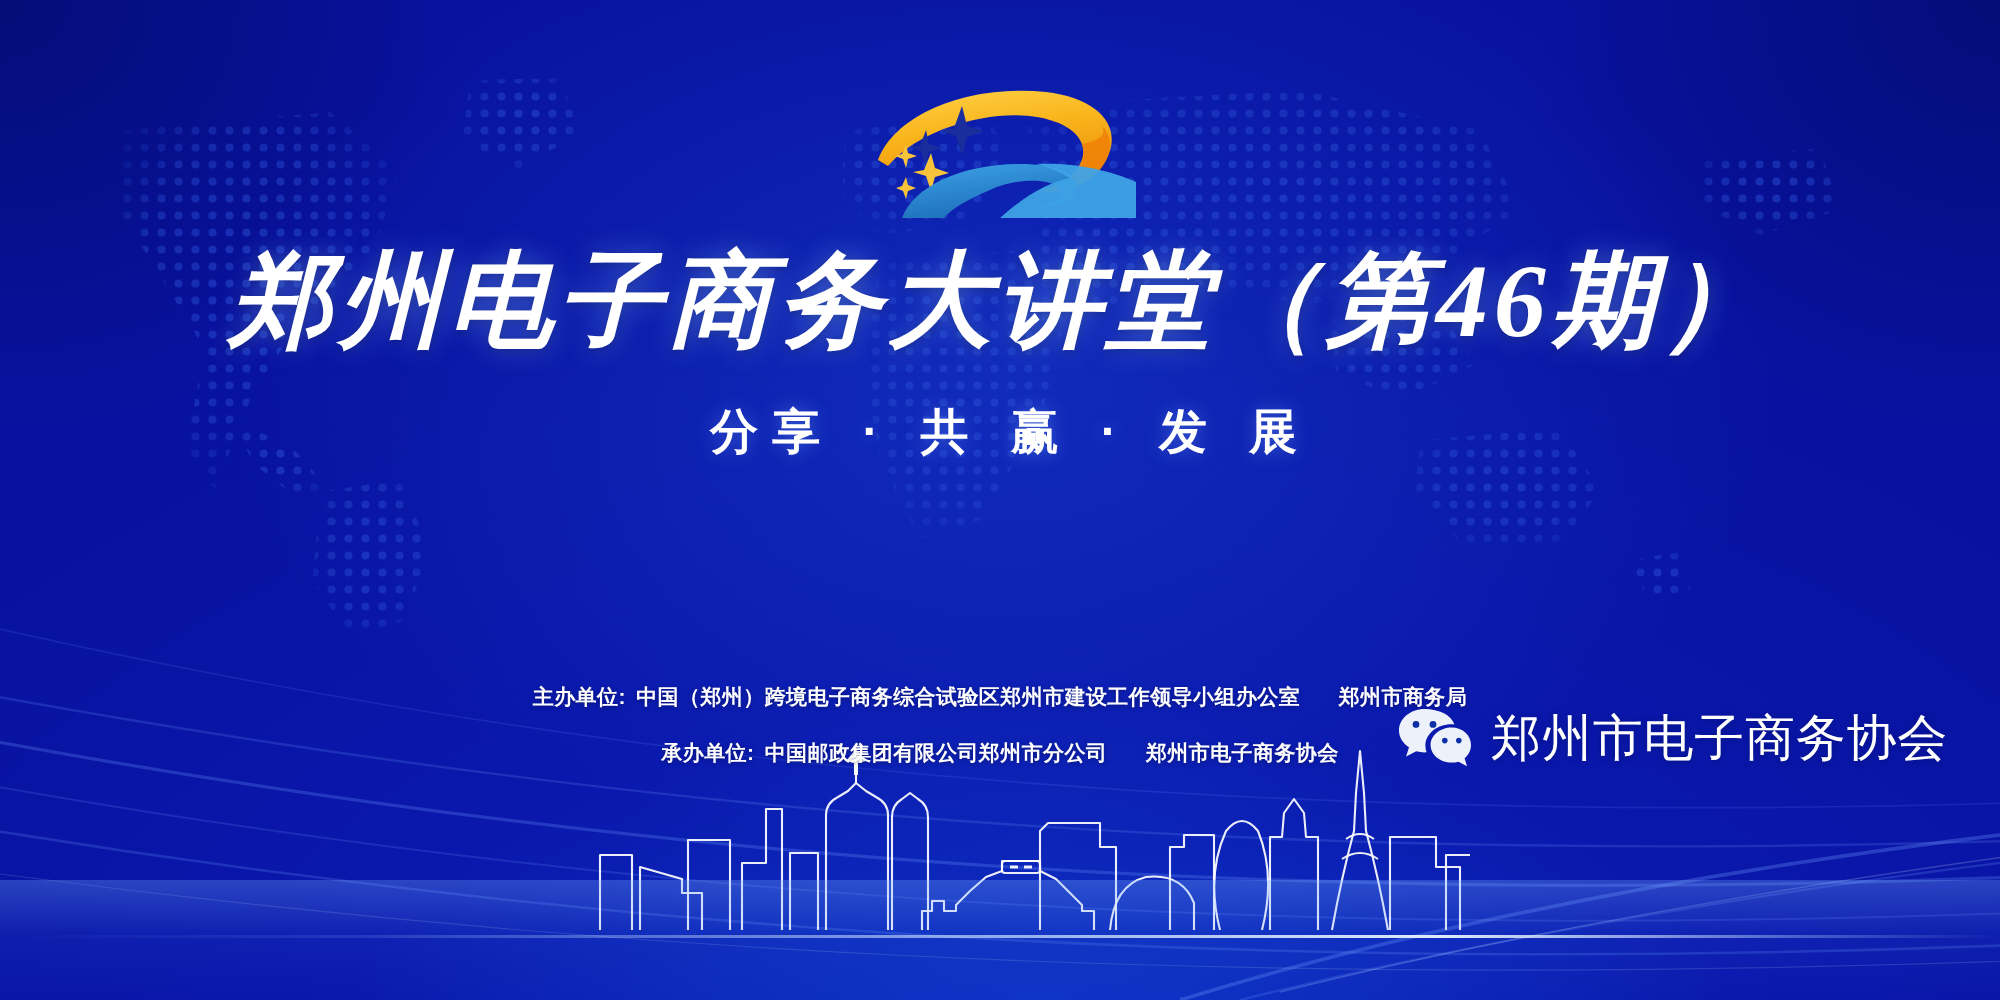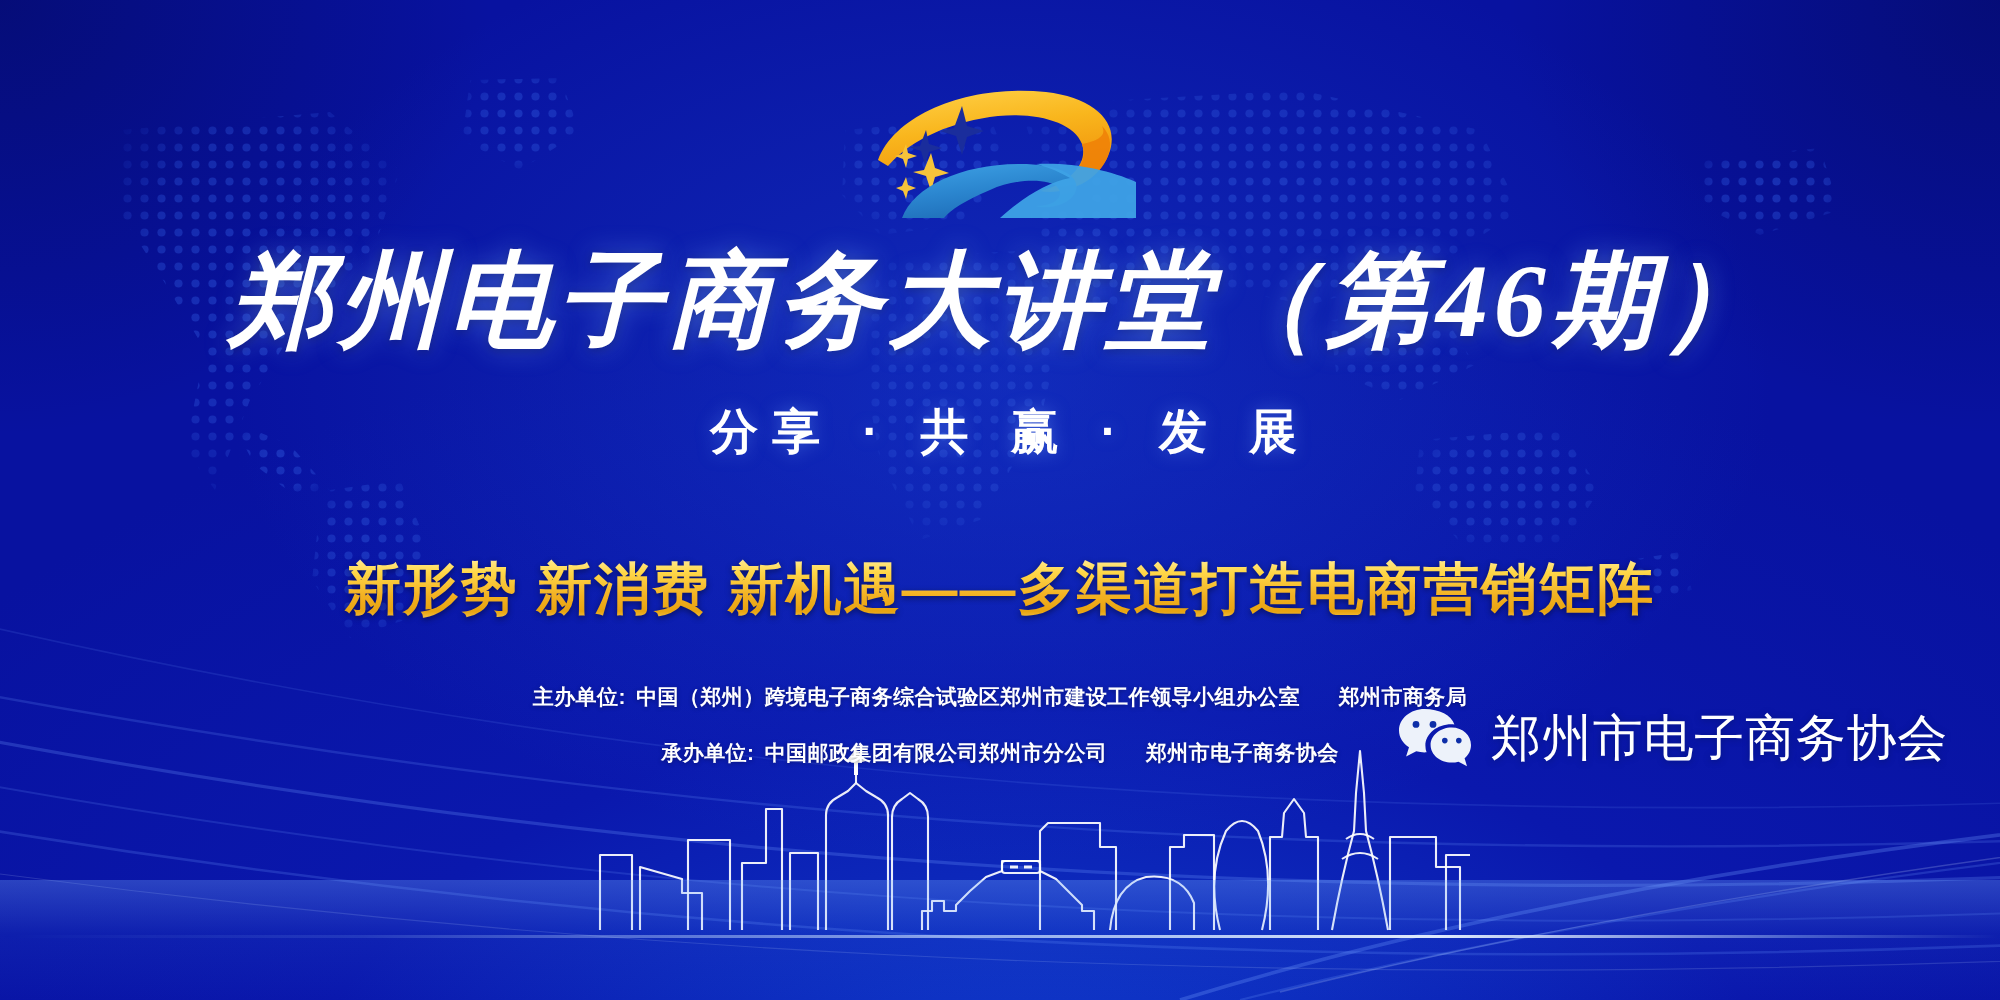--- a/index.html
+++ b/index.html
@@ -260,21 +260,20 @@
         <path d="M52 140 C 64 108, 112 86, 170 86 C 210 86, 230 98, 226 112 C 222 126, 200 132, 186 128
                  C 206 128, 214 118, 208 110 C 200 100, 166 100, 140 112 C 116 122, 100 132, 94 140 Z" fill="url(#blueG)"></path>
         <path d="M186 86 C 222 84, 260 92, 286 104 L 286 140 L 150 140 C 170 122, 196 104, 220 100 C 206 92, 194 88, 186 86 Z" fill="#3ea2e6" opacity=".95"></path>
       </svg>
     </div>
 
     <div class="main-title">郑州电子商务大讲堂（第46期）</div>
 
     <div class="sub-title">分享 · 共 赢 · 发 展</div>
 
-    <div class="topic">新形势 新消费 新机遇——多渠道打造电商营销矩阵</div>
 
     <div class="org-line org-1">
       <span class="org-label">主办单位:</span>
       <span>中国（郑州）跨境电子商务综合试验区郑州市建设工作领导小组办公室</span>
       <span class="org-gap"></span>
       <span>郑州市商务局</span>
     </div>
     <div class="org-line org-2">
       <span class="org-label">承办单位:</span>
       <span>中国邮政集团有限公司郑州市分公司</span>

